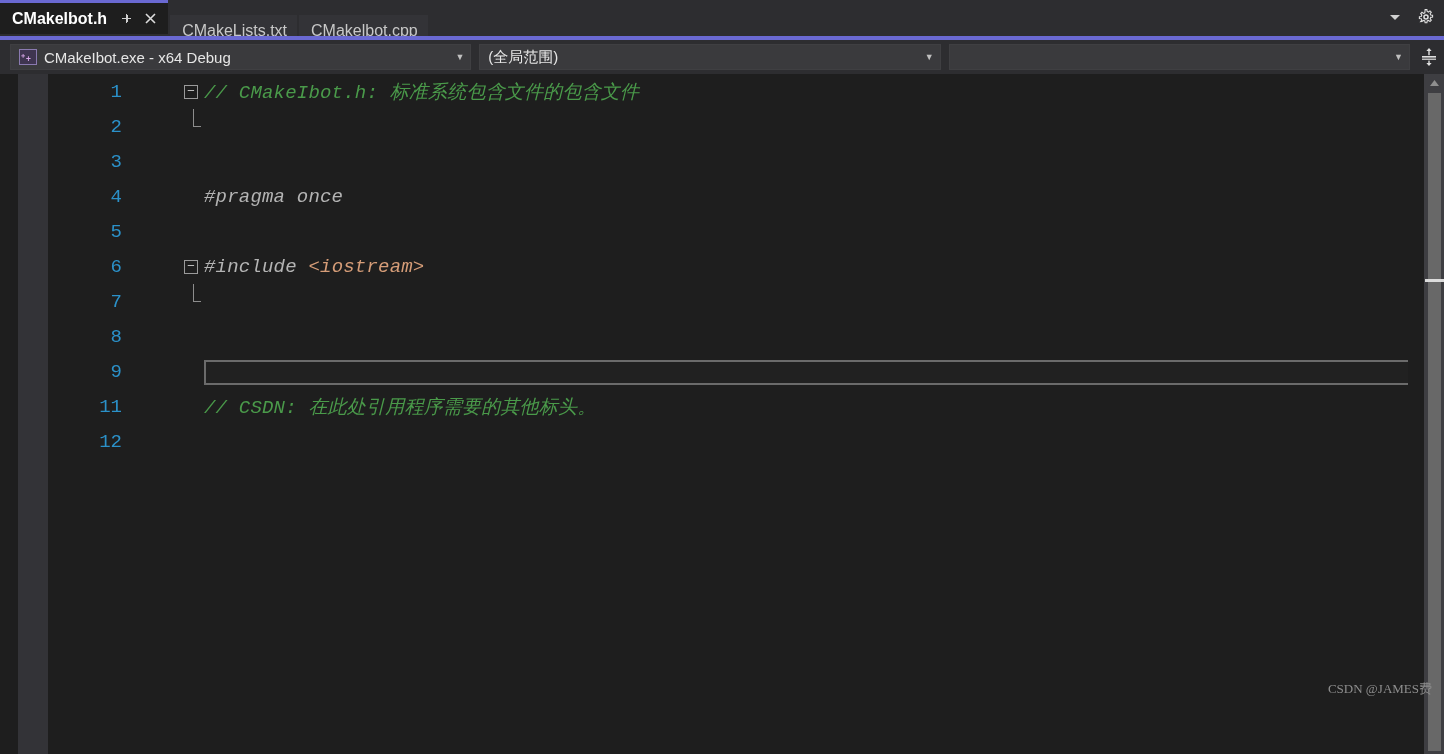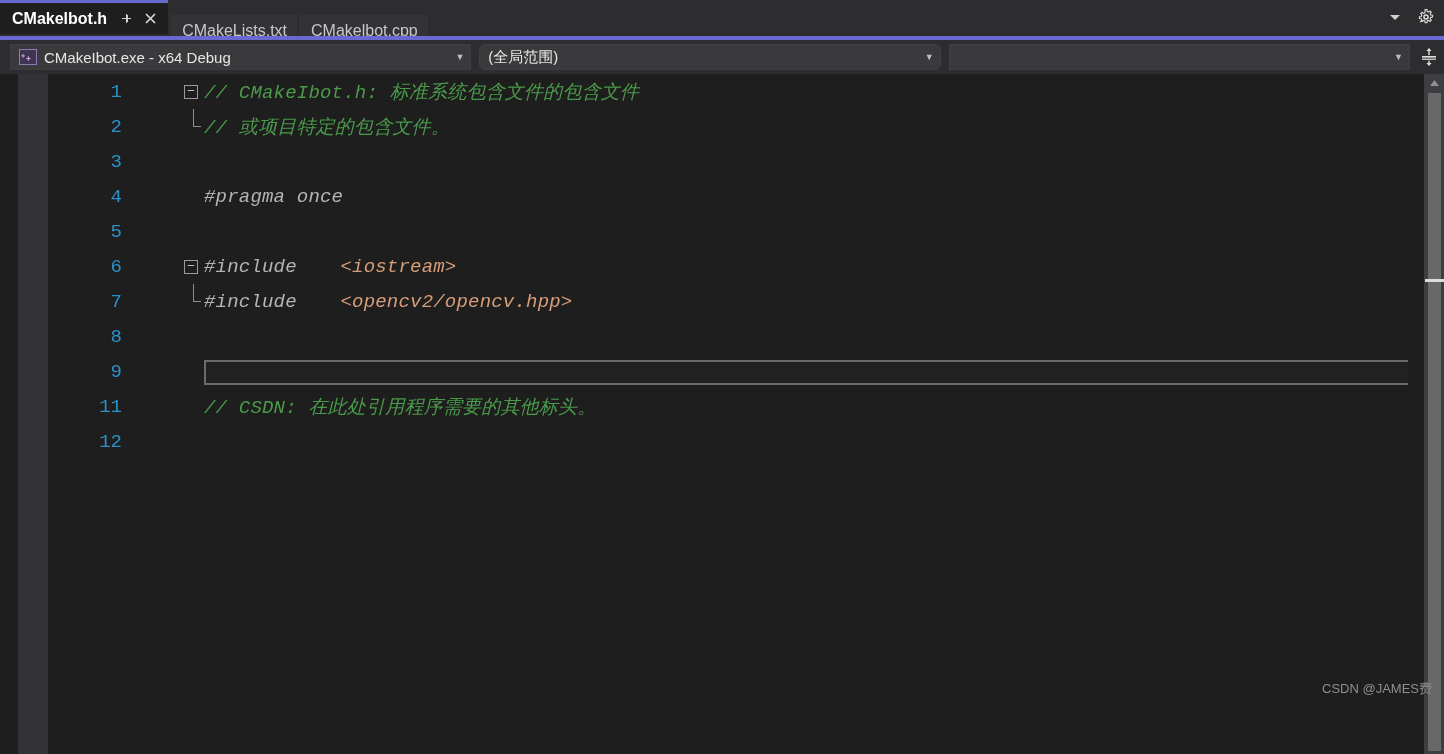--- a/index.html
+++ b/index.html
@@ -72,21 +72,21 @@
   }
   .combo {
     height: 26px; background: #3a3a3d;
     border: 1px solid #3f3f42;
     display: flex; align-items: center;
     color: #e6e6e6; font-size: 15px;
     padding: 0 6px 0 8px;
     cursor: pointer;
   }
   .combo.c1 { width: 462px; }
-  .combo.c2 { width: 462px; margin-left: 8px; border-radius: 6px; }
+  .combo.c2 { width: 462px; margin-left: 8px; }
   .combo.c3 { width: 462px; margin-left: 8px; }
   .combo-icon {
     width: 18px; height: 16px; margin-right: 7px;
     background: #3f3550; border: 1px solid #8a7ab0;
     display: inline-flex; align-items: center; justify-content: center;
     color: #d9a7e8; font-size: 11px; line-height: 1; font-weight: bold;
     flex: none;
   }
   .combo-text { flex: 1; overflow: hidden; text-overflow: ellipsis; white-space: nowrap; }
   .combo-arrow { color: #c0c0c0; font-size: 9px; margin-left: 6px; }
@@ -130,21 +130,21 @@
     position: absolute; left: 193px; top: 0; width: 8px; height: 18px;
     border-left: 1px solid #8d8d8d; border-bottom: 1px solid #8d8d8d;
   }
   .ltext {
     position: absolute; left: 204px; white-space: pre;
     letter-spacing: 0.2px;
     font-style: italic;
   }
   .cmt { color: #4a9a4a; }
   .pre { color: #b4b4b4; }
-  .str { color: #d69d78; margin-left: 32px; }
+  .str { color: #d69d78; }
 
   
   .editbox {
     position: absolute; left: 204px; top: 6px;
     width: 1206px; height: 25px;
     border: 2px solid #6b6b6b;
     background: #212121;
   }
 
   
@@ -167,21 +167,21 @@
   }
   .editor-right-edge {
     position: absolute; right: 20px; top: 74px; width: 16px; height: 680px;
     background: #1e1e1e;
   }
 
   
   .watermark {
     position: absolute; right: 12px; bottom: 8px;
     color: #8e8e8e; font-size: 13px;
-    font-family: Liberation Sans, sans-serif;
+    font-family: Liberation Serif, serif;
   }
 </style>
 </head>
 <body>
 
 <div id="app">
 
   <div class="tabstrip">
     <div class="tab active">
       <span class="tab-label">CMakelbot.h</span>
@@ -257,21 +257,20 @@
         <div class="line">
           <div class="lnum">1</div>
           <div class="fold">
             <div class="fold-box">−</div>
           </div>
           <div class="ltext"><span class="cmt">// CMakeIbot.h: 标准系统包含文件的包含文件</span></div>
         </div>
         <div class="line">
           <div class="lnum">2</div>
           <div class="fold-end"></div>
-          <div class="ltext"><span class="cmt">// 或项目特定的包含文件。</span></div>
         </div>
         <div class="line">
           <div class="lnum">3</div>
           <div class="ltext"></div>
         </div>
         <div class="line">
           <div class="lnum">4</div>
           <div class="ltext"><span class="pre">#pragma once</span></div>
         </div>
         <div class="line">
@@ -281,21 +280,20 @@
         <div class="line">
           <div class="lnum">6</div>
           <div class="fold">
             <div class="fold-box">−</div>
           </div>
           <div class="ltext"><span class="pre">#include </span><span class="str">&lt;iostream&gt;</span></div>
         </div>
         <div class="line">
           <div class="lnum">7</div>
           <div class="fold-end"></div>
-          <div class="ltext"><span class="pre">#include </span><span class="str">&lt;opencv2/opencv.hpp&gt;</span></div>
         </div>
         <div class="line">
           <div class="lnum">8</div>
           <div class="ltext"></div>
         </div>
         <div class="line">
           <div class="lnum">9</div>
           <div class="ltext"></div>
           <div class="editbox"></div>
         </div>

